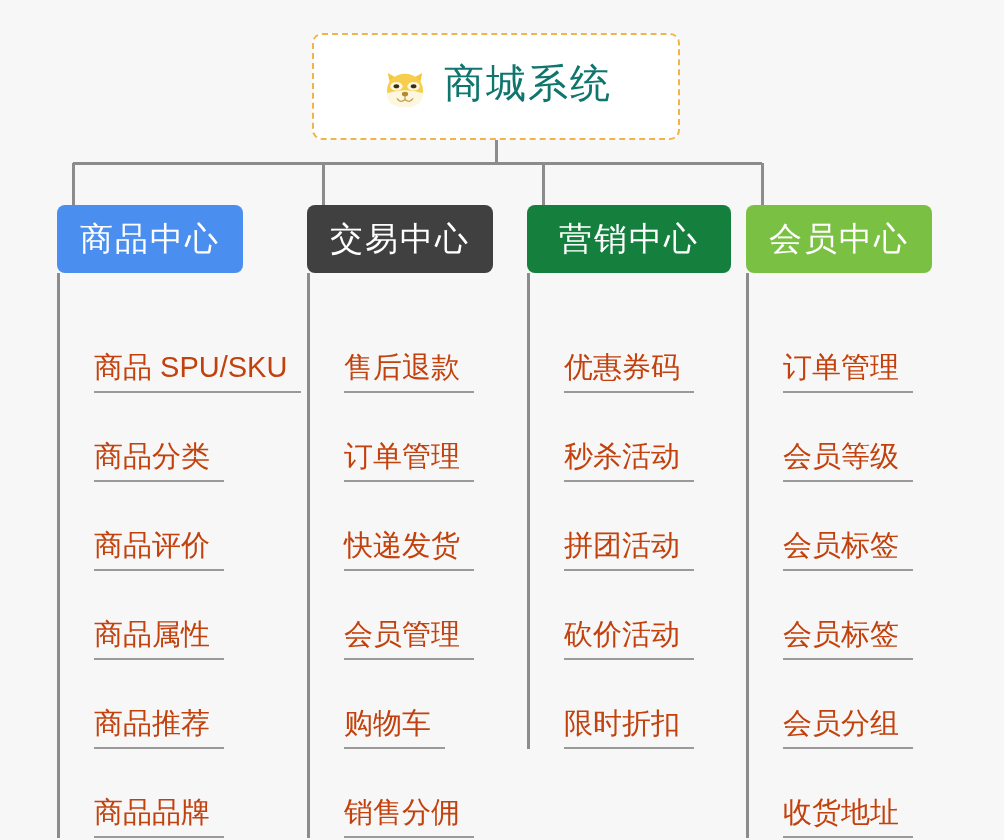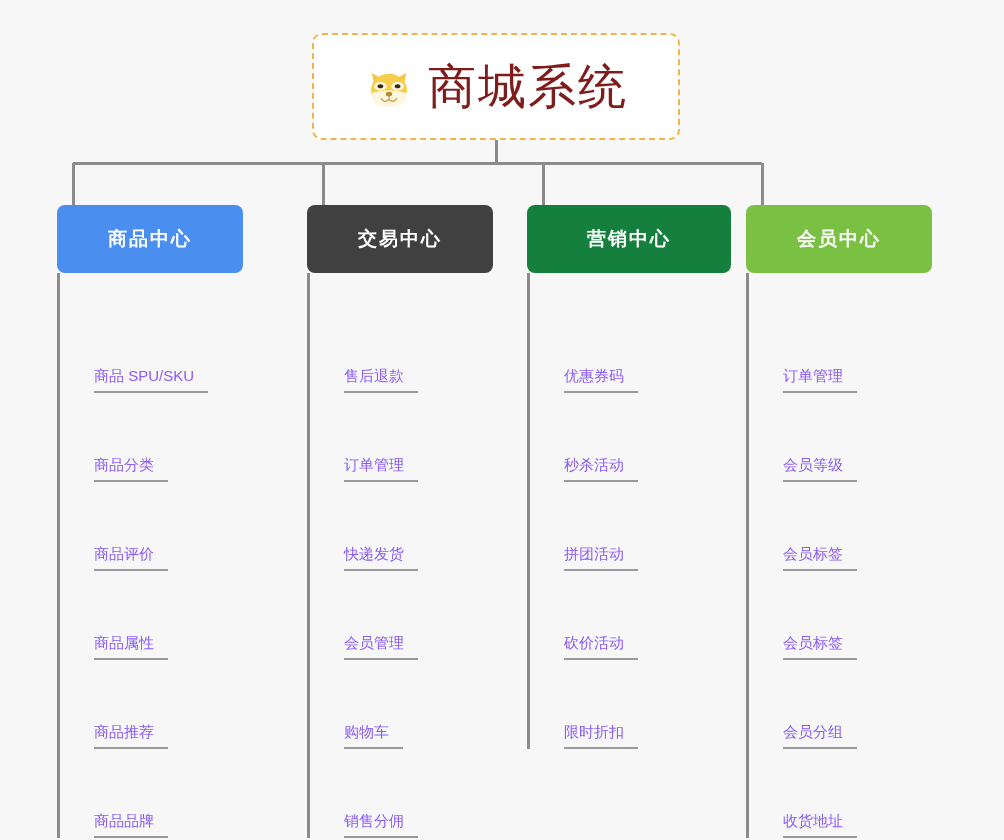--- a/index.html
+++ b/index.html
@@ -40,25 +40,26 @@
   }
   #root-node .root-emoji {
     font-size: 44px;
     line-height: 1;
     display: block;
     width: 50px;
     height: 50px;
     position: relative;
   }
   #root-node .root-title {
-    font-size: 48px;
-    color: #7f1d1d;
+    font-size: 40px;
+    color: #0f766e;
     letter-spacing: 2px;
     line-height: 1;
     white-space: nowrap;
+    font-family: Liberation Mono, monospace;
   }
 
   
   #connectors {
     position: absolute;
     left: 0;
     top: 0;
     width: 1004px;
     height: 840px;
     pointer-events: none;
@@ -70,43 +71,42 @@
     top: 205px;
   }
   .branch-header {
     box-sizing: border-box;
     height: 68px;
     border-radius: 8px;
     display: flex;
     align-items: center;
     justify-content: center;
     color: #ffffff;
-    font-size: 19px;
+    font-size: 33px;
     letter-spacing: 2px;
     white-space: nowrap;
-    font-weight: bold;
   }
 
   .leaf-list {
     position: relative;
     margin-top: 0;
     padding-top: 31px;
     border-left: 3px solid #8c8c8c;
     margin-left: 0;
   }
   .leaf-item {
     height: 89px;
     box-sizing: border-box;
     display: flex;
     align-items: flex-end;
     padding-left: 34px;
   }
   .leaf-label {
-    font-size: 15px;
-    color: #8b5cf6;
+    font-size: 29px;
+    color: #c2410c;
     line-height: 1.15;
     padding-bottom: 7px;
     padding-right: 14px;
     border-bottom: 2px solid #9a9a9a;
     white-space: nowrap;
   }
 </style>
 </head>
 <body>
 

